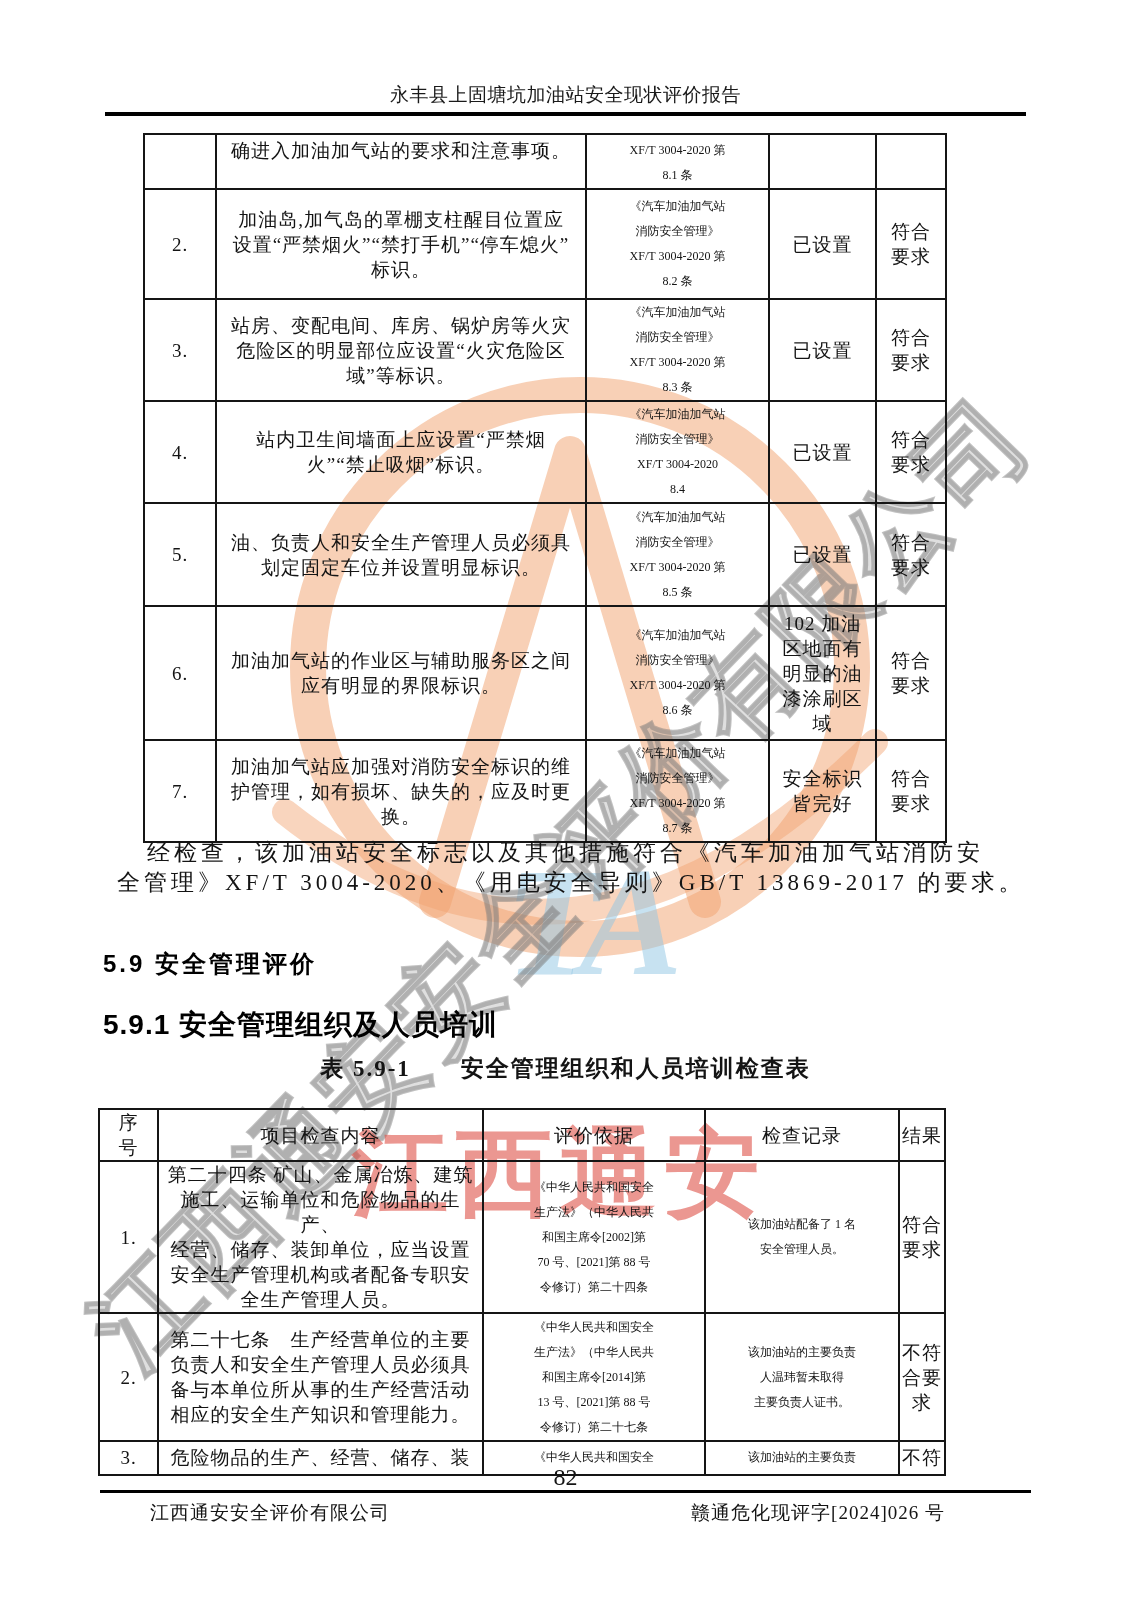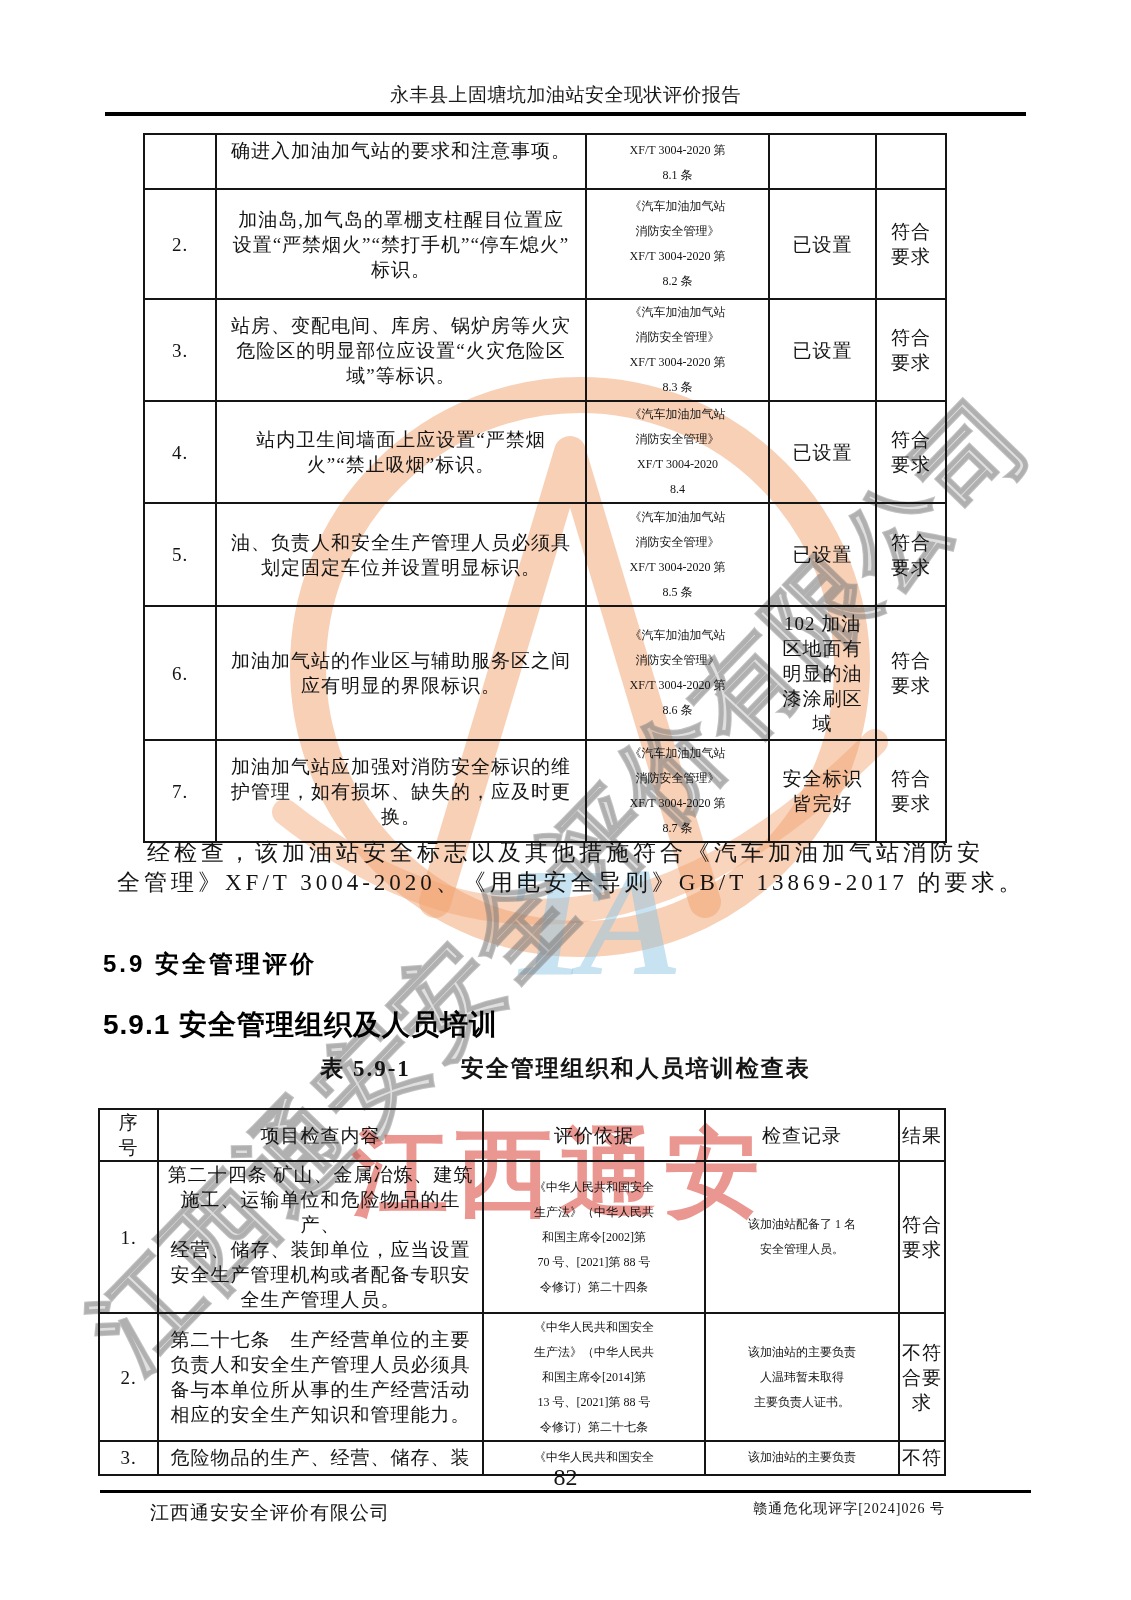--- a/index.html
+++ b/index.html
@@ -66,21 +66,21 @@
   .caption{
     position:absolute; left:0; top:1053px; width:100%; text-align:center;
     font-size:23px; letter-spacing:2px; color:#141414;font-weight:bold;
   }
   .pageno{
     position:absolute; left:0; top:1464px; width:100%; text-align:center;
     font-size:24px; color:#141414;
   }
   .footer-rule{position:absolute; left:100px; top:1490px; width:931px; height:3px; background:#000;}
   .footer-left{position:absolute; left:150px; top:1500px; font-size:19px; letter-spacing:1px; color:#141414;}
-  .footer-right{position:absolute; right:186px; top:1500px; font-size:14px; letter-spacing:1px; color:#141414;}
+  .footer-right{position:absolute; right:186px; top:1500px; font-size:19px; letter-spacing:1px; color:#141414;}
 </style>
 </head>
 <body>
 
 <div class="page">
 
   <svg class="wm wm-logo" width="650" height="660" viewBox="0 0 650 660">
     <circle cx="325" cy="325" r="272" fill="none" stroke="rgba(242,162,110,0.50)" stroke-width="36"></circle>
     <path d="M 180 560 L 315 110 L 450 560" fill="none" stroke="rgba(242,162,110,0.50)" stroke-width="32" stroke-linecap="round" stroke-linejoin="round"></path>
     <path d="M 30 470 Q 320 700 620 400" fill="none" stroke="rgba(242,162,110,0.45)" stroke-width="26" stroke-linecap="round"></path>

